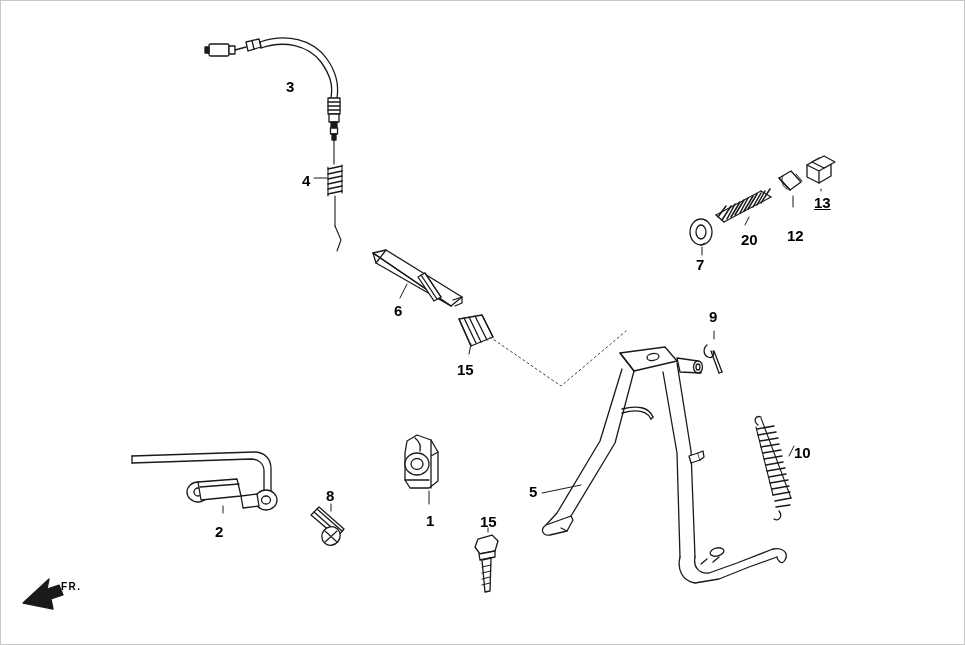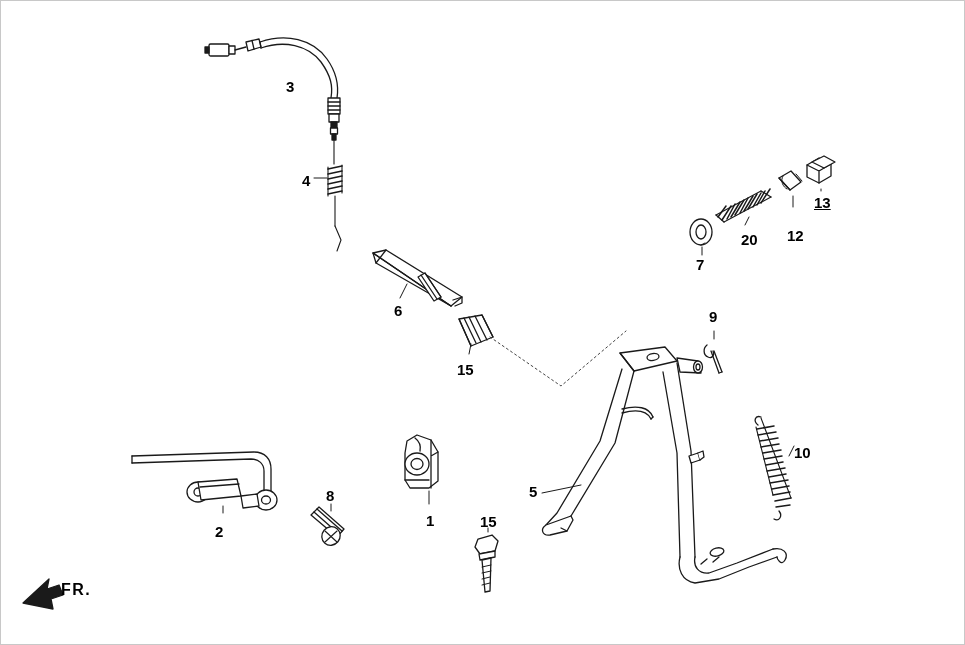--- a/index.html
+++ b/index.html
@@ -32,21 +32,21 @@
     font-size: 15px;
     font-weight: bold;
     color: #000000;
     line-height: 1;
     white-space: nowrap;
     user-select: none;
   }
   .fr-label {
     position: absolute;
     font-family: "Liberation Sans", sans-serif;
-    font-size: 16px;
+    font-size: 10px;
     font-weight: bold;
     letter-spacing: 1.5px;
     color: #000000;
     white-space: nowrap;
   }
 </style>
 </head>
 <body>
 
 <div id="page">

